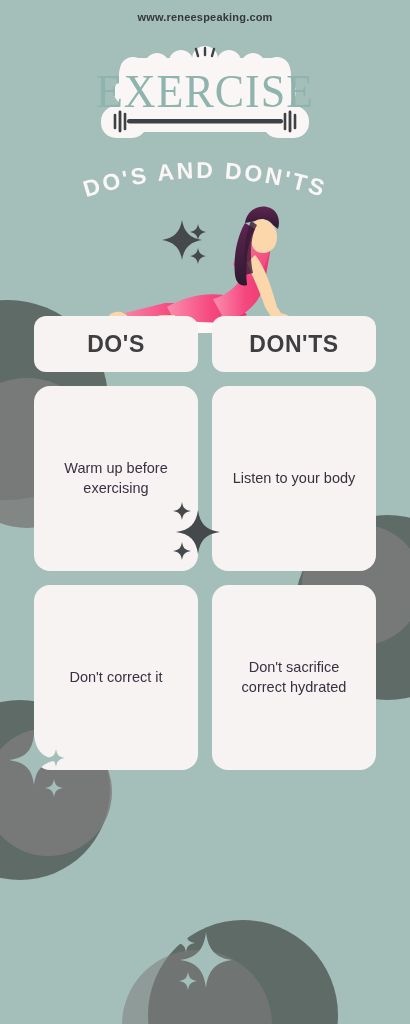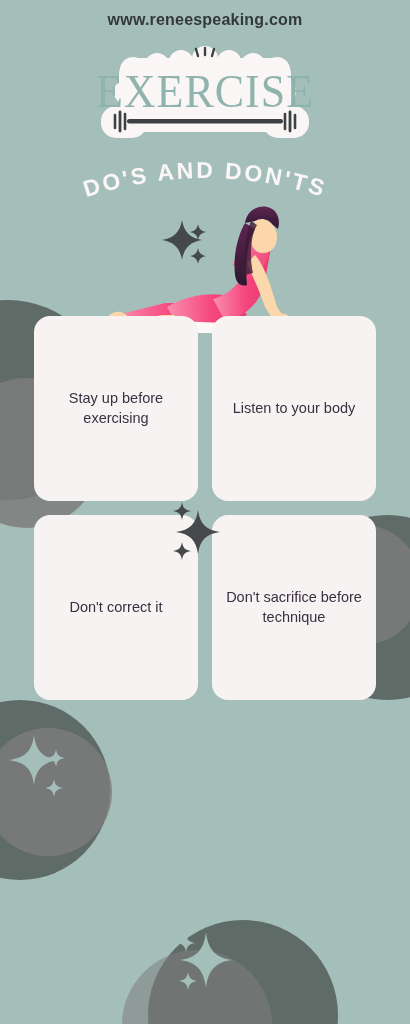--- a/index.html
+++ b/index.html
@@ -66,21 +66,21 @@
     width:150px; height:150px;
     border-radius:50%;
     background:#7d7d7d;
     opacity:.55;
   }
 
   
   .site-url {
     position:absolute; top:11px; left:0; width:100%;
     text-align:center;
-    font-size:16px; font-weight:600; letter-spacing:.2px;
+    font-size:11px; font-weight:600; letter-spacing:.2px;
     color:#35383a;
   }
 
   .logo-wrap {
     position:absolute; top:46px; left:0; width:100%;
     display:flex; justify-content:center;text-decoration:underline;
   }
   .logo-badge { position:relative; width:224px; height:100px; }
   .logo-badge svg { display:block; }
 
@@ -270,34 +270,40 @@
     <g fill="#45494b">
       <path d="M16,2 C18,14 24,20 36,22 C24,24 18,30 16,42 C14,30 8,24 -4,22 C8,20 14,14 16,2 Z" transform="translate(6,0)"></path>
       <path d="M38,6 C39,11 41,13 46,14 C41,15 39,17 38,22 C37,17 35,15 30,14 C35,13 37,11 38,6 Z"></path>
       <path d="M38,30 C39,35 41,37 46,38 C41,39 39,41 38,46 C37,41 35,39 30,38 C35,37 37,35 38,30 Z"></path>
     </g>
   </svg>
 </div>
 
 <div class="grid">
 
+  <div class="card card-head">
+    <span class="head-label">DO'S</span>
+  </div>
+  <div class="card card-head">
+    <span class="head-label">DON'TS</span>
+  </div>
 
   <div class="card card-body">
-    <span class="body-label">Stay up before exercising</span>
+    <span class="body-label">Warm up before exercising</span>
   </div>
 
   <div class="card card-body">
     <span class="body-label">Listen to your body</span>
   </div>
   <div class="card card-body">
     <span class="body-label">Don't correct it</span>
   </div>
 
   <div class="card card-body">
-    <span class="body-label">Don't sacrifice before technique</span>
+    <span class="body-label">Don't sacrifice correct hydrated</span>
   </div>
 
 </div>
 
 <div class="spark spark-card1">
   <svg width="56" height="70" viewBox="0 0 56 70" aria-hidden="true">
     <g fill="#45494b">
       <path d="M34,12 C36,26 42,32 56,34 C42,36 36,42 34,56 C32,42 26,36 12,34 C26,32 32,26 34,12 Z"></path>
       <path d="M18,4 C19,10 21,12 27,13 C21,14 19,16 18,22 C17,16 15,14 9,13 C15,12 17,10 18,4 Z"></path>
       <path d="M18,44 C19,50 21,52 27,53 C21,54 19,56 18,62 C17,56 15,54 9,53 C15,52 17,50 18,44 Z"></path>

